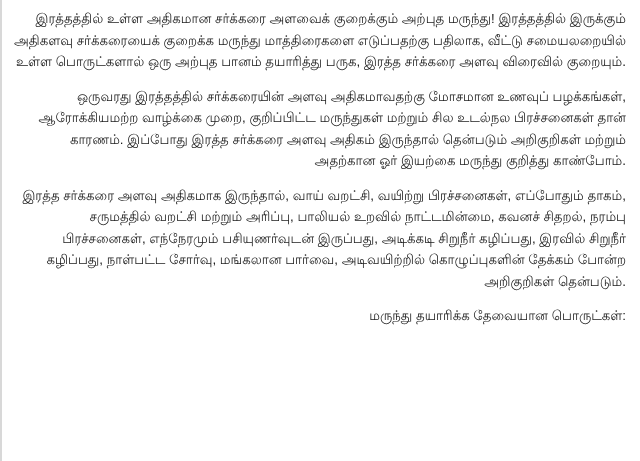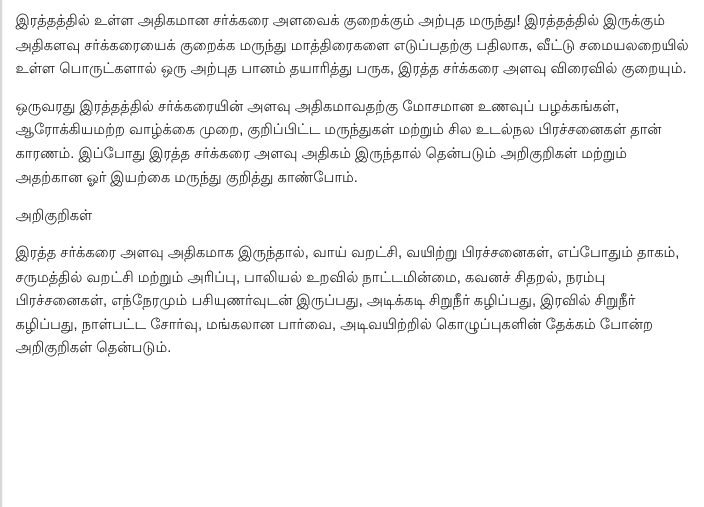--- a/index.html
+++ b/index.html
@@ -29,37 +29,37 @@
     width: 2px;
     background: #d8d8d8;
   }
   .article {
     color: #1a1a1a;
     font-size: 13.3px;
     line-height: 1.62;
   }
   .article p {
     margin: 0 0 13px 0;
-    text-align: left;
+    text-align: right;
     word-spacing: 0px;
   }
   .article p.tight {
     margin-bottom: 13px;
   }
   .article p.heading-line {
     margin-bottom: 13px;
   }
   .article p.last {
     margin-bottom: 0;
   }
 </style>
 </head>
 <body>
 
 <div class="page">
   <div class="left-rule"></div>
   <div class="article">
     <p class="tight">இரத்தத்தில் உள்ள அதிகமான சர்க்கரை அளவைக் குறைக்கும் அற்புத மருந்து! இரத்தத்தில் இருக்கும் அதிகளவு சர்க்கரையைக் குறைக்க மருந்து மாத்திரைகளை எடுப்பதற்கு பதிலாக, வீட்டு சமையலறையில் உள்ள பொருட்களால் ஒரு அற்புத பானம் தயாரித்து பருக, இரத்த சர்க்கரை அளவு விரைவில் குறையும்.</p>
     <p class="tight">ஒருவரது இரத்தத்தில் சர்க்கரையின் அளவு அதிகமாவதற்கு மோசமான உணவுப் பழக்கங்கள், ஆரோக்கியமற்ற வாழ்க்கை முறை, குறிப்பிட்ட மருந்துகள் மற்றும் சில உடல்நல பிரச்சனைகள் தான் காரணம். இப்போது இரத்த சர்க்கரை அளவு அதிகம் இருந்தால் தென்படும் அறிகுறிகள் மற்றும் அதற்கான ஓர் இயற்கை மருந்து குறித்து காண்போம்.</p>
-    <p class="heading-line">அறிகுறிகள்</p>
     <p class="tight">இரத்த சர்க்கரை அளவு அதிகமாக இருந்தால், வாய் வறட்சி, வயிற்று பிரச்சனைகள், எப்போதும் தாகம், சருமத்தில் வறட்சி மற்றும் அரிப்பு, பாலியல் உறவில் நாட்டமின்மை, கவனச் சிதறல், நரம்பு பிரச்சனைகள், எந்நேரமும் பசியுணர்வுடன் இருப்பது, அடிக்கடி சிறுநீர் கழிப்பது, இரவில் சிறுநீர் கழிப்பது, நாள்பட்ட சோர்வு, மங்கலான பார்வை, அடிவயிற்றில் கொழுப்புகளின் தேக்கம் போன்ற அறிகுறிகள் தென்படும்.</p>
+    <p class="last">மருந்து தயாரிக்க தேவையான பொருட்கள்:</p>
   </div>
 </div>
 
 </body></html>

